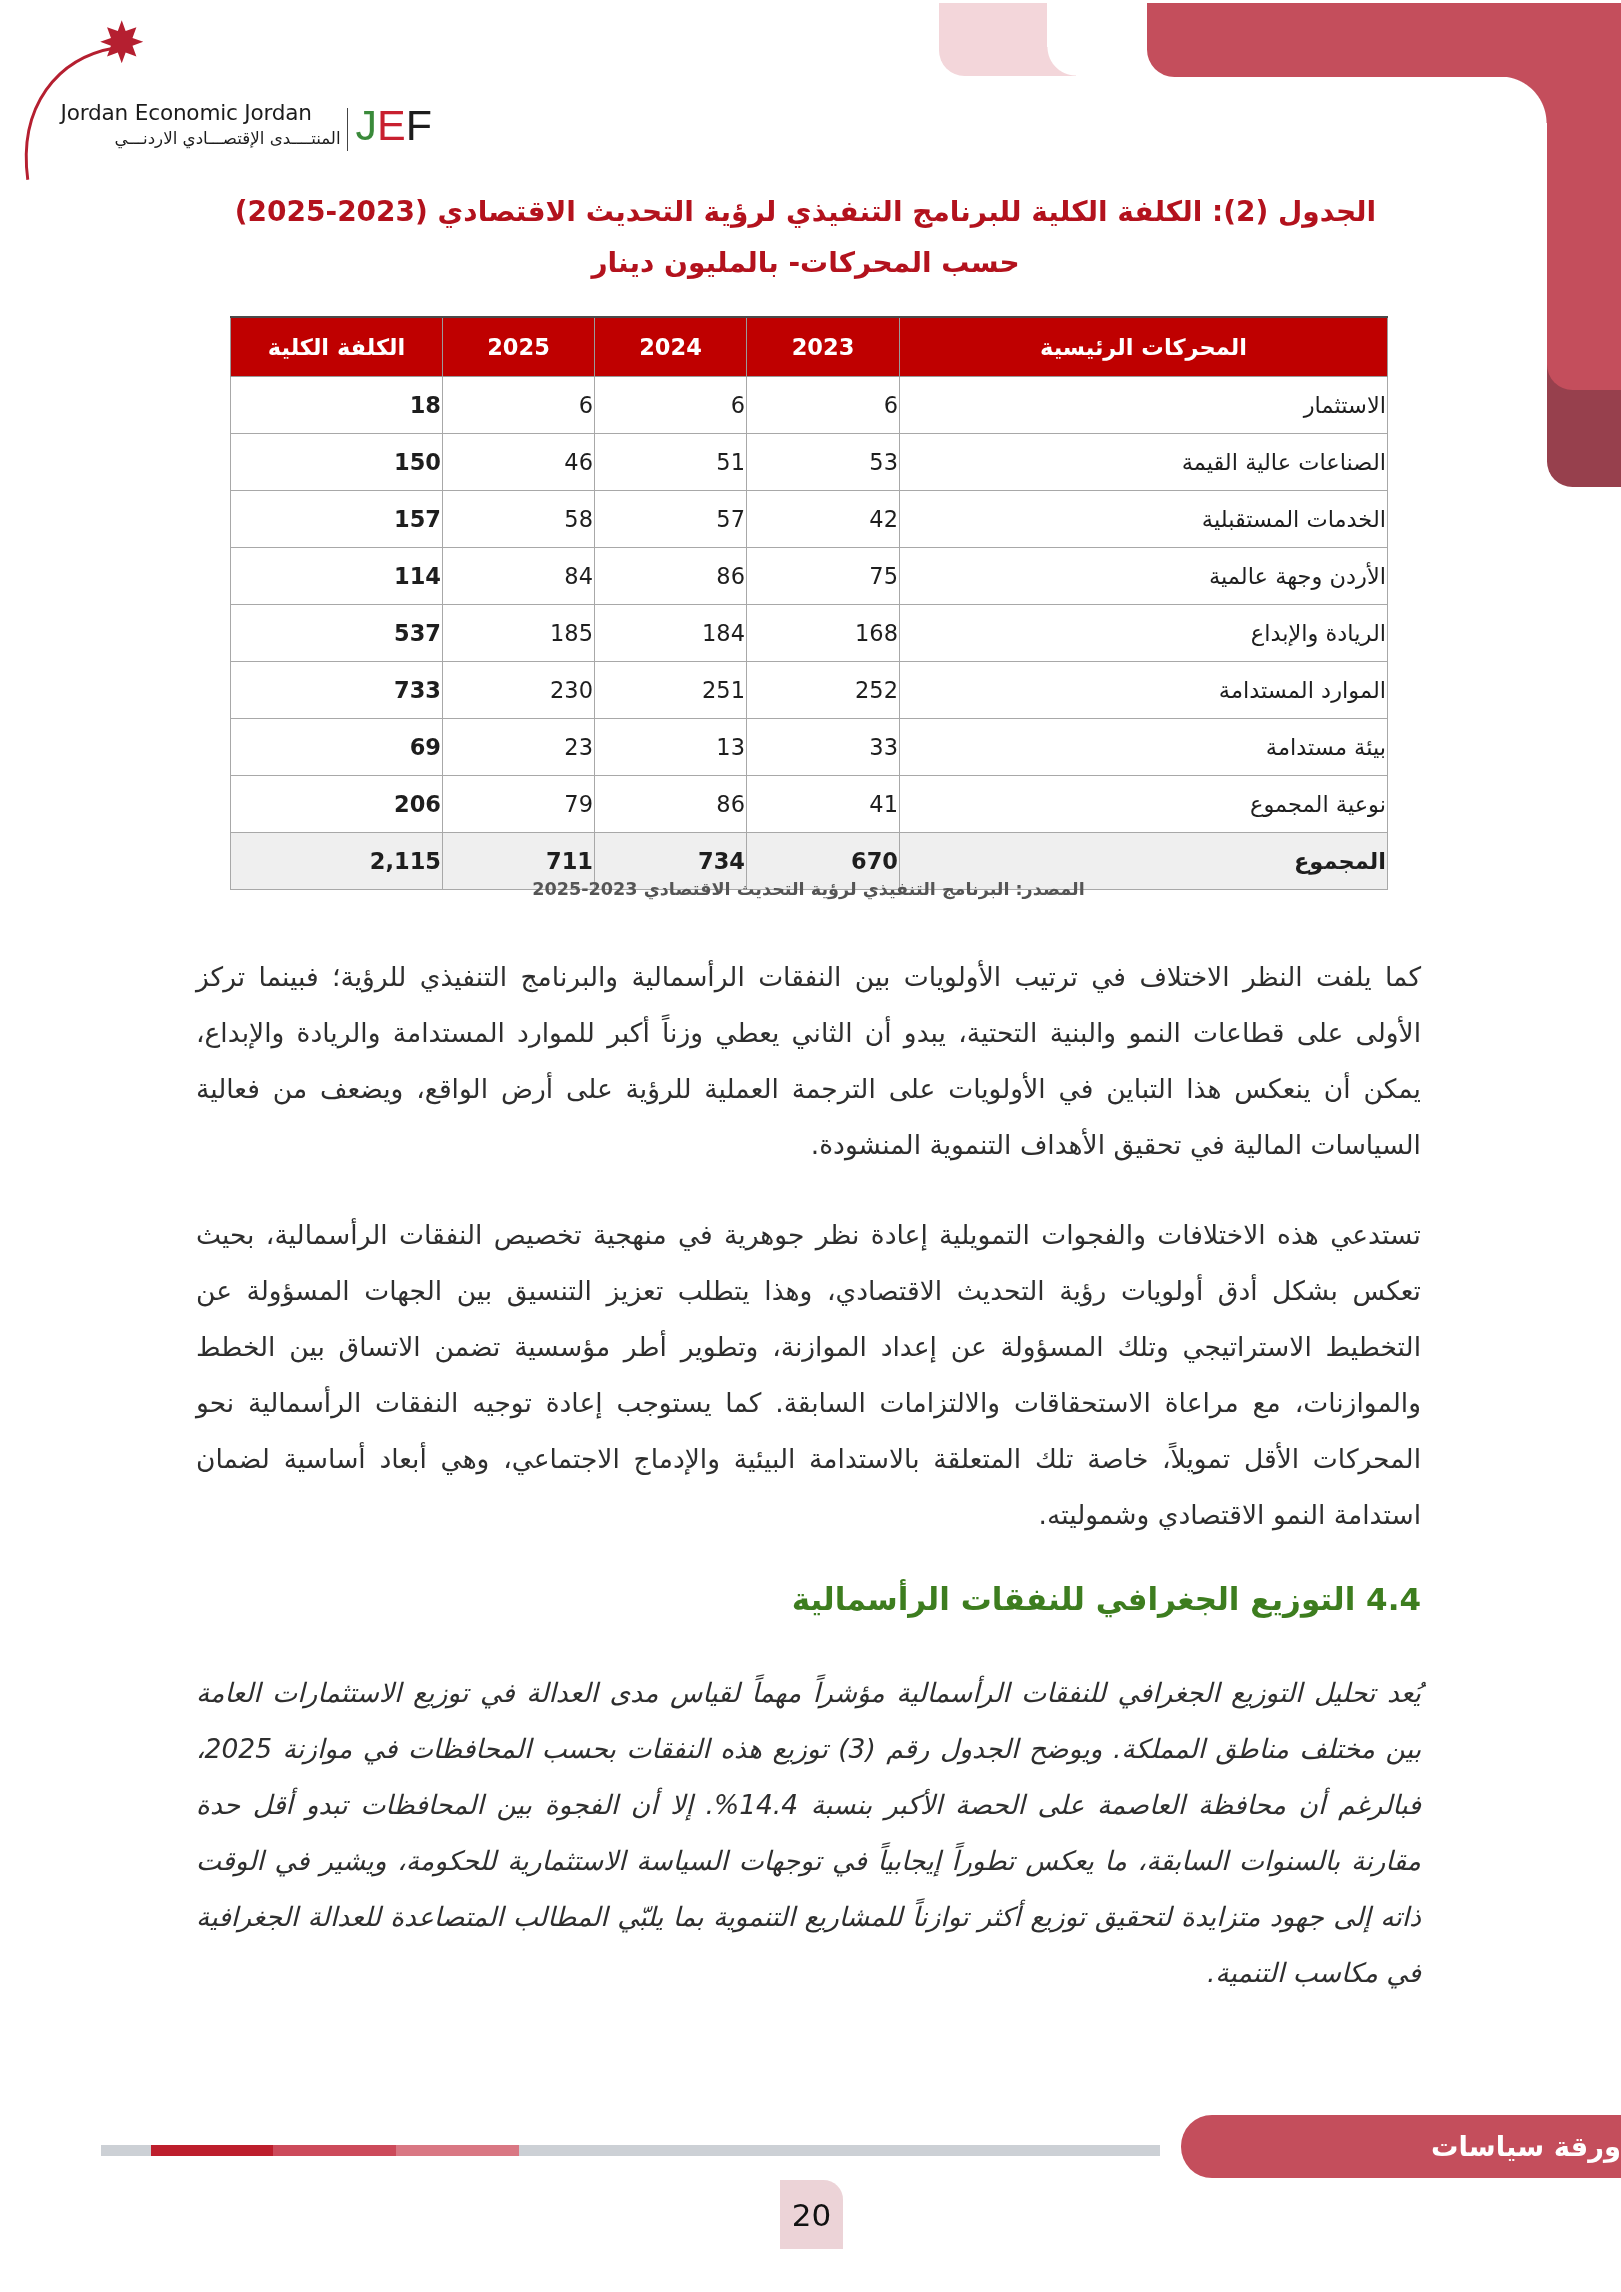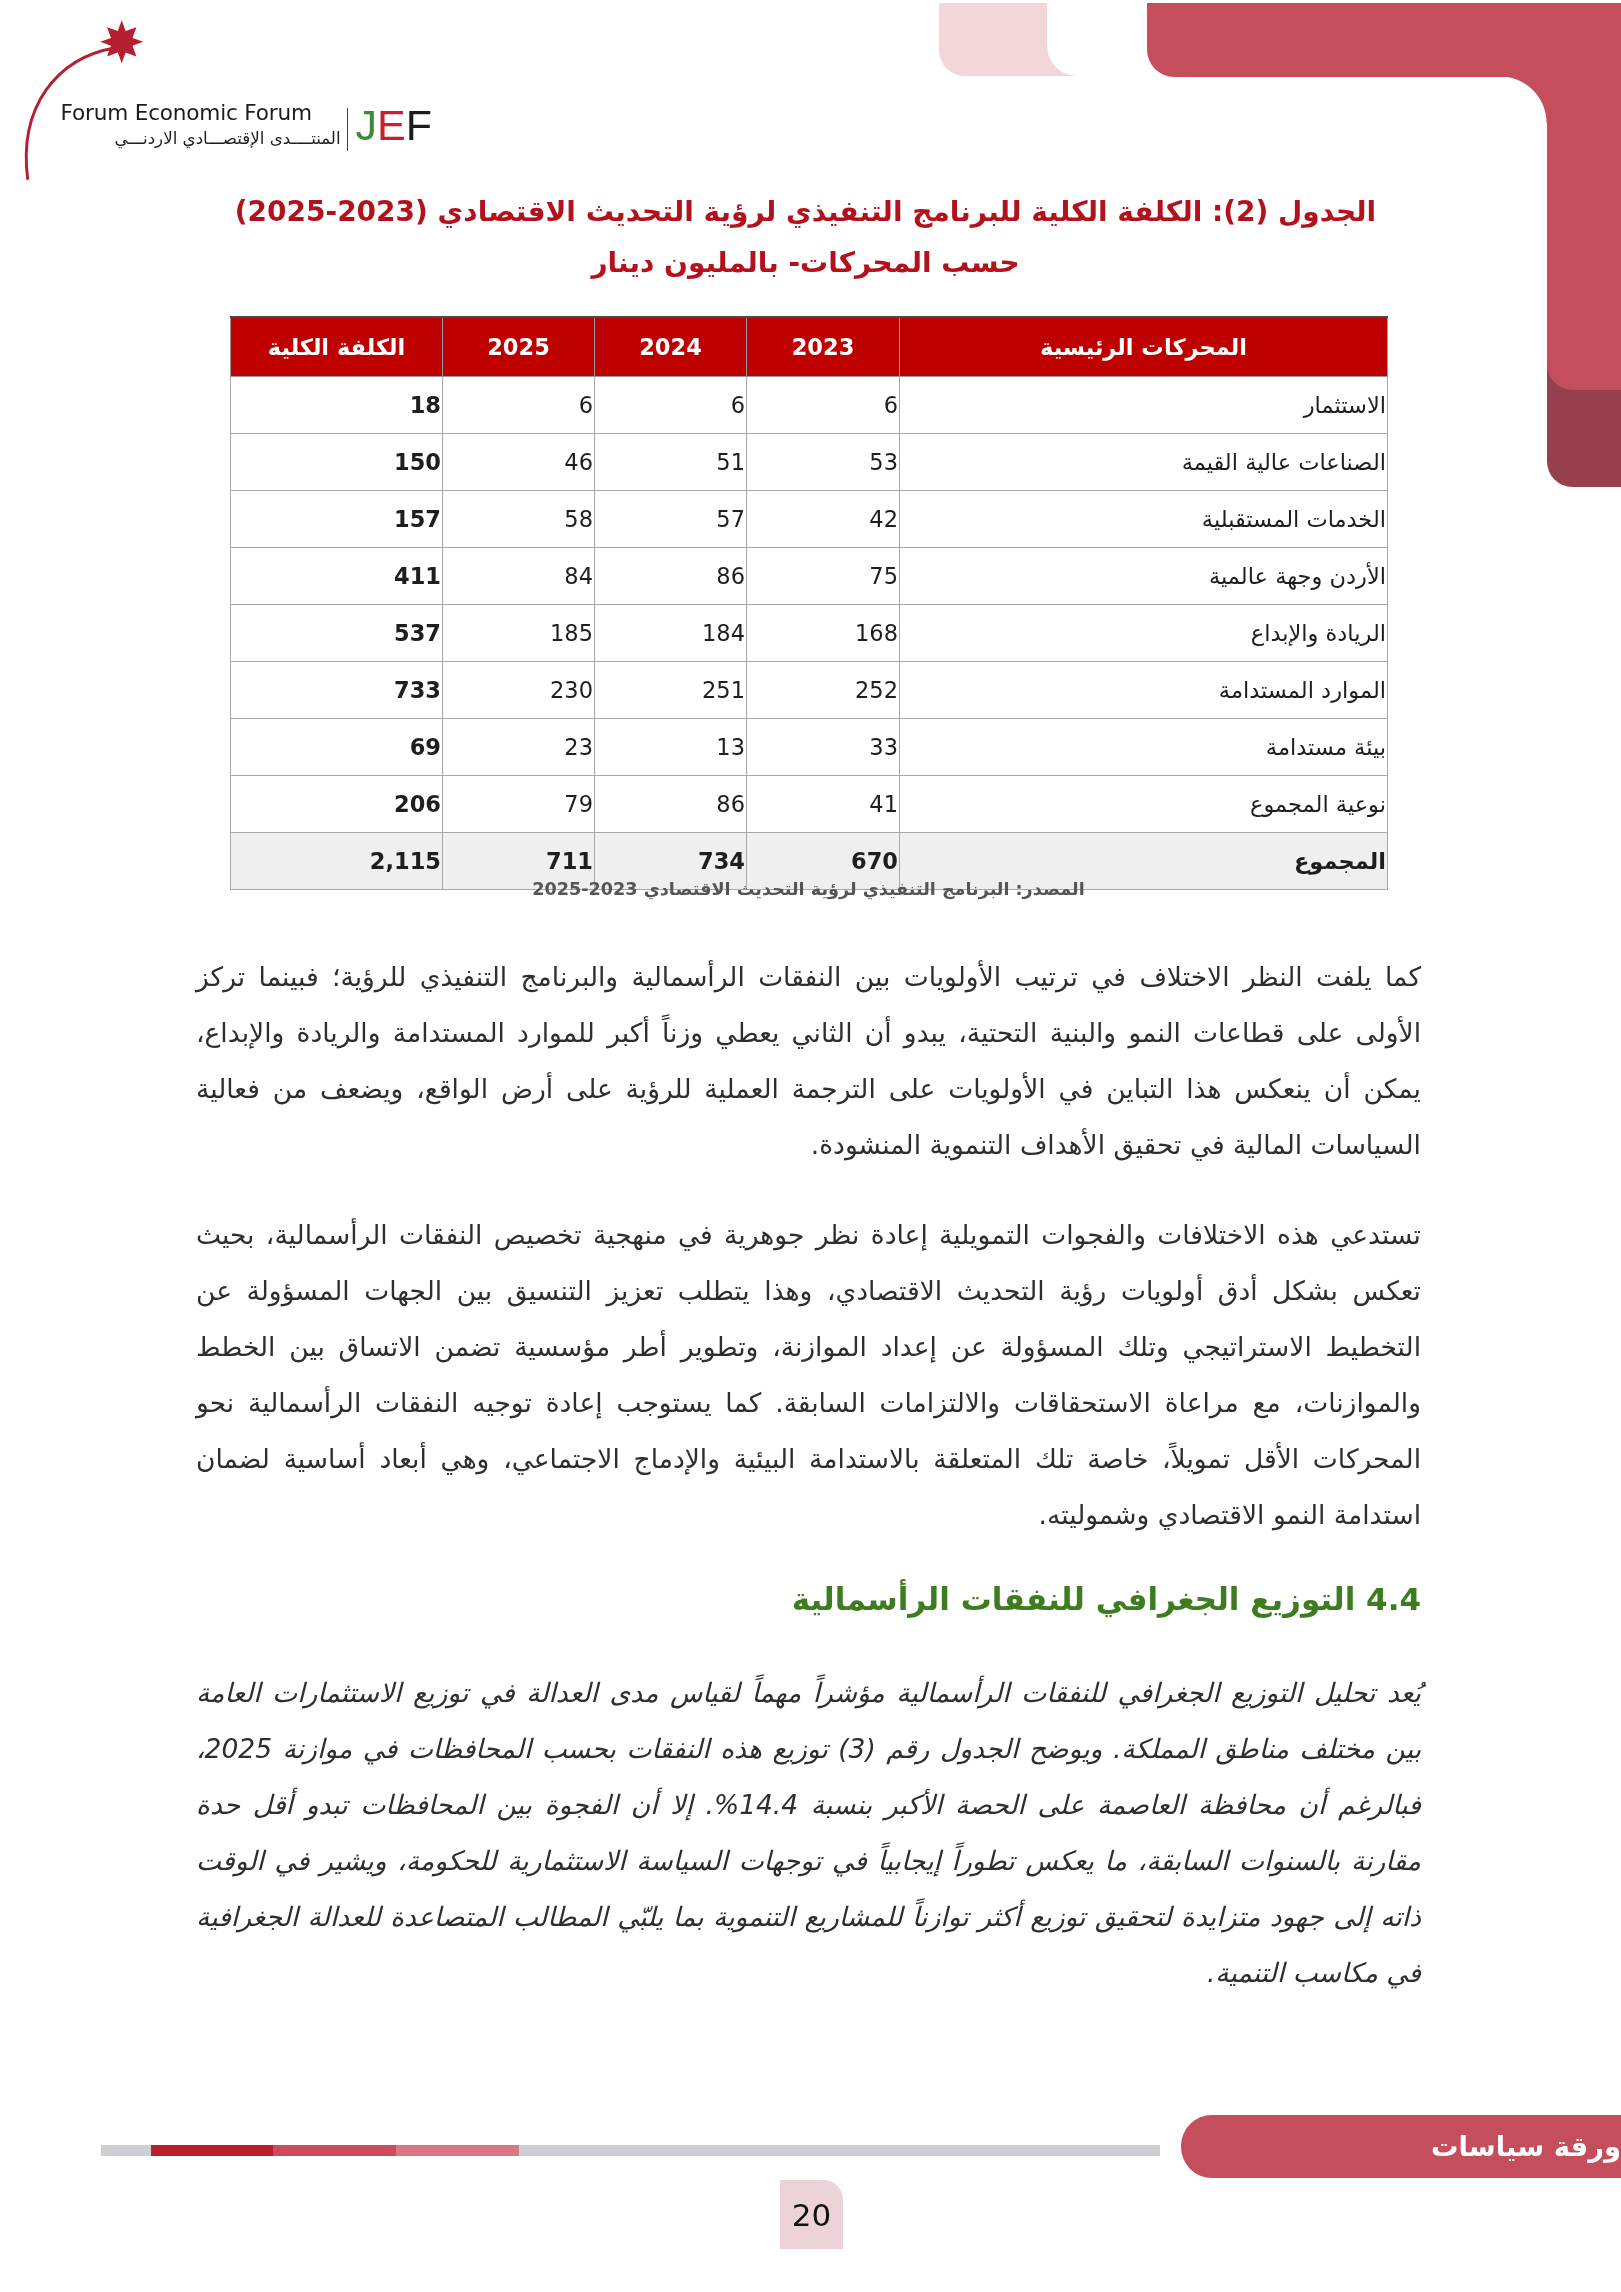--- a/index.html
+++ b/index.html
@@ -129,21 +129,21 @@
 <div class="abs deco-red-bar"></div>
 <div class="abs deco-red-col-dark"></div>
 <div class="abs deco-red-col"></div>
 <div class="abs deco-corner"></div>
 
 <div class="abs logo">
   <svg width="137" height="167" style="position:absolute;left:0;top:0" viewBox="0 0 140 170">
     <path d="M100 30 C 40 40, 0 90, 10 165" stroke="#b51f30" stroke-width="3" fill="none"></path>
     <polygon fill="#b51f30" points="106,2 110,13 121,9 117,20 128,24 117,28 121,39 110,35 106,46 102,35 91,39 95,28 84,24 95,20 91,9 102,13"></polygon>
   </svg>
-  <div class="logo-en">Forum Economic Forum</div>
+  <div class="logo-en">Jordan Economic Jordan</div>
   <div class="logo-ar">المنتــــدى الإقتصـــادي الاردنـــي</div>
   <div class="logo-sep"></div>
   <div class="logo-jef">
     <span class="j">J</span><span class="e">E</span><span class="f">F</span>
   </div>
 </div>
 
 <div class="abs table-title">الجدول (2): الكلفة الكلية للبرنامج التنفيذي لرؤية التحديث الاقتصادي (2023-2025) حسب المحركات- بالمليون دينار</div>
 
 <table class="abs data-table">
@@ -183,21 +183,21 @@
       <td>42</td>
       <td>57</td>
       <td>58</td>
       <td class="total-col">157</td>
     </tr>
     <tr>
       <td class="driver">الأردن وجهة عالمية</td>
       <td>75</td>
       <td>86</td>
       <td>84</td>
-      <td class="total-col">411</td>
+      <td class="total-col">114</td>
     </tr>
     <tr>
       <td class="driver">الريادة والإبداع</td>
       <td>168</td>
       <td>184</td>
       <td>185</td>
       <td class="total-col">537</td>
     </tr>
     <tr>
       <td class="driver">الموارد المستدامة</td>

